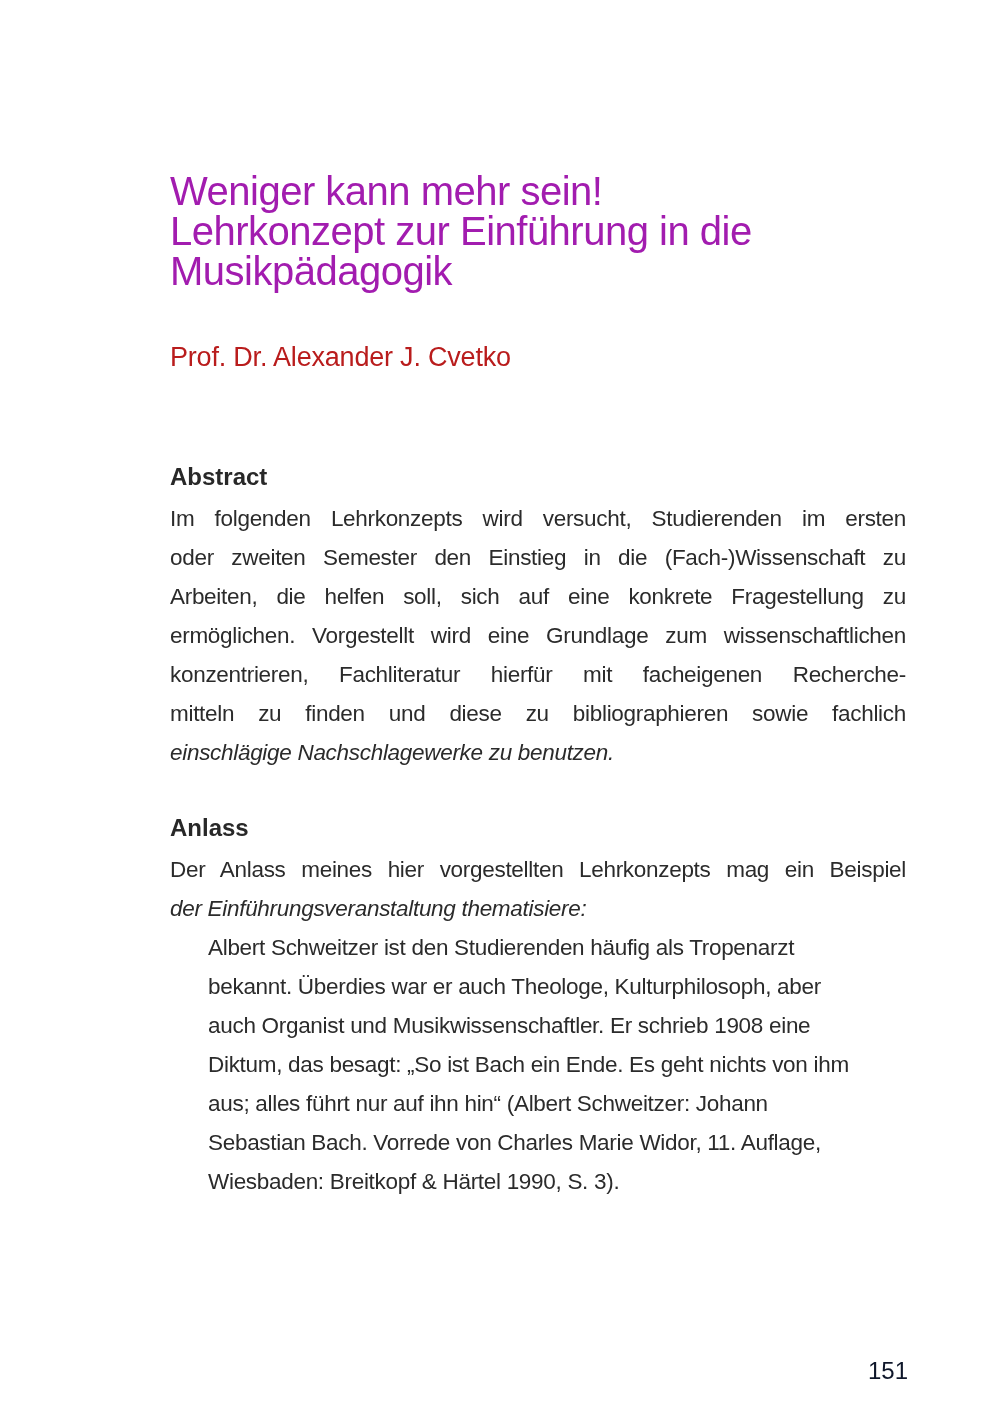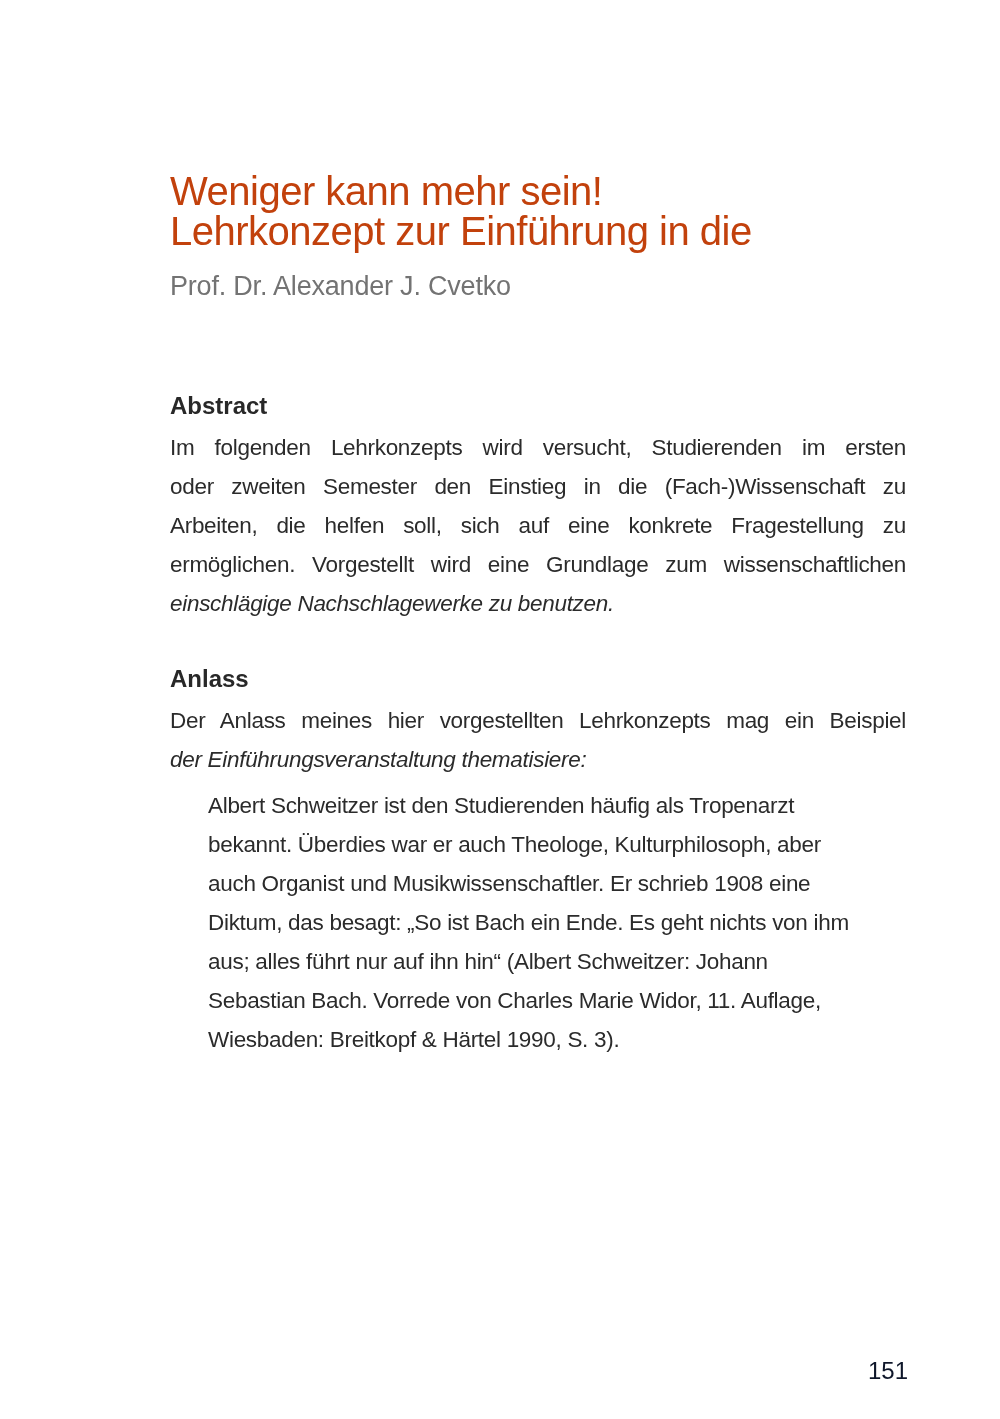--- a/index.html
+++ b/index.html
@@ -23,29 +23,29 @@
   .content {
     position: absolute;
     left: 170px;
     top: 171px;
     width: 736px;
   }
   .title-block {
     font-size: 40px;
     line-height: 40px;
     font-weight: 400;
-    color: #c2410c;
+    color: #a21caf;
     letter-spacing: -0.5px;
   }
   .title-line { white-space: nowrap; }
   .author {
-    margin-top: 16px;
+    margin-top: 47px;
     font-size: 27px;
     line-height: 39px;
-    color: #737373;
+    color: #b91c1c;
     letter-spacing: -0.2px;
   }
   .section-abstract { margin-top: 80px; }
   .section-anlass { margin-top: 36px; }
   .heading {
     font-size: 24px;
     line-height: 39px;
     font-weight: 700;
     color: #282828;
     margin-bottom: 3px;
@@ -56,21 +56,21 @@
     line-height: 39px;
     letter-spacing: -0.3px;
     text-align: justify;
     text-align-last: justify;
   }
   .para .jline.last {
     text-align: left;
     text-align-last: left;
     font-style: italic;
   }
-  .quote { margin-left: 38px; margin-top: 7px; }
+  .quote { margin-left: 38px; }
   .quote .qline {
     font-size: 22.5px;
     line-height: 39px;
     letter-spacing: -0.3px;
     text-align: left;
   }
   .page-number {
     position: absolute;
     top: 1351px;
     right: 92px;
@@ -81,31 +81,34 @@
 </style>
 </head>
 <body>
 
 <div class="page">
   <div class="content">
 
     <div class="title-block">
         <div class="title-line">Weniger kann mehr sein!</div>
         <div class="title-line">Lehrkonzept zur Einführung in die</div>
+        <div class="title-line last">Musikpädagogik</div>
       </div>
 
     <div class="author">Prof. Dr. Alexander J. Cvetko</div>
 
     <div class="section-abstract">
       <div class="heading">Abstract</div>
       <div class="para">
           <div class="jline">Im folgenden Lehrkonzepts wird versucht, Studierenden im ersten</div>
           <div class="jline">oder zweiten Semester den Einstieg in die (Fach-)Wissenschaft zu</div>
           <div class="jline">Arbeiten, die helfen soll, sich auf eine konkrete Fragestellung zu</div>
           <div class="jline">ermöglichen. Vorgestellt wird eine Grundlage zum wissenschaftlichen</div>
+          <div class="jline">konzentrieren, Fachliteratur hierfür mit facheigenen Recherche-</div>
+          <div class="jline">mitteln zu finden und diese zu bibliographieren sowie fachlich</div>
           <div class="jline last">einschlägige Nachschlagewerke zu benutzen.</div>
         </div>
     </div>
 
     <div class="section-anlass">
       <div class="heading">Anlass</div>
       <div class="para">
           <div class="jline">Der Anlass meines hier vorgestellten Lehrkonzepts mag ein Beispiel</div>
           <div class="jline last">der Einführungsveranstaltung thematisiere:</div>
         </div>

